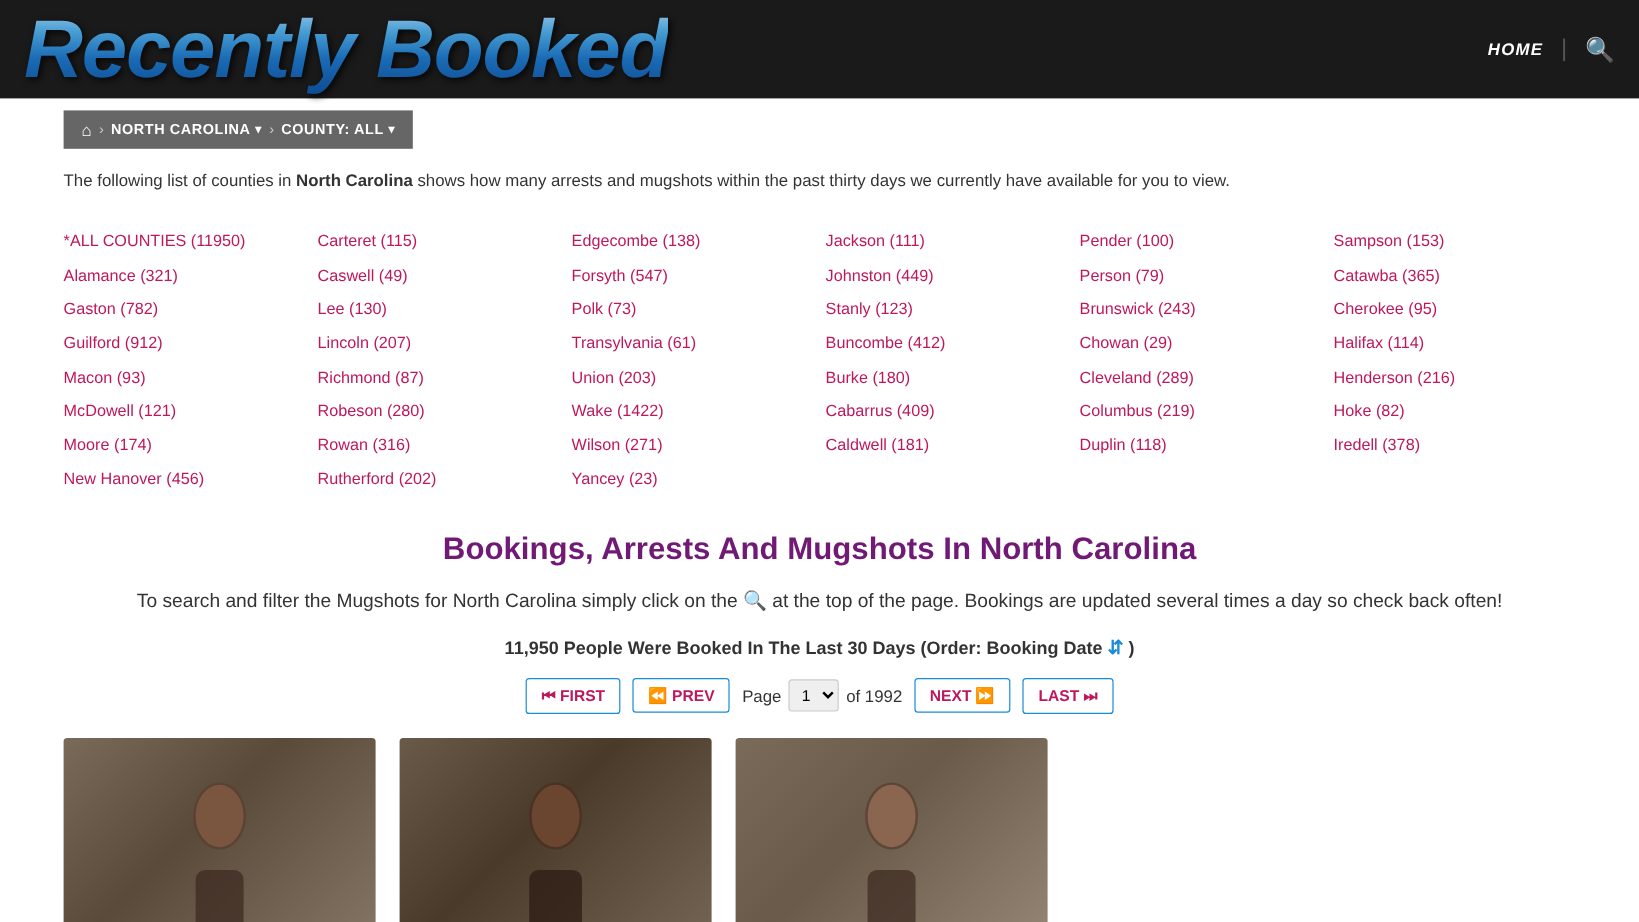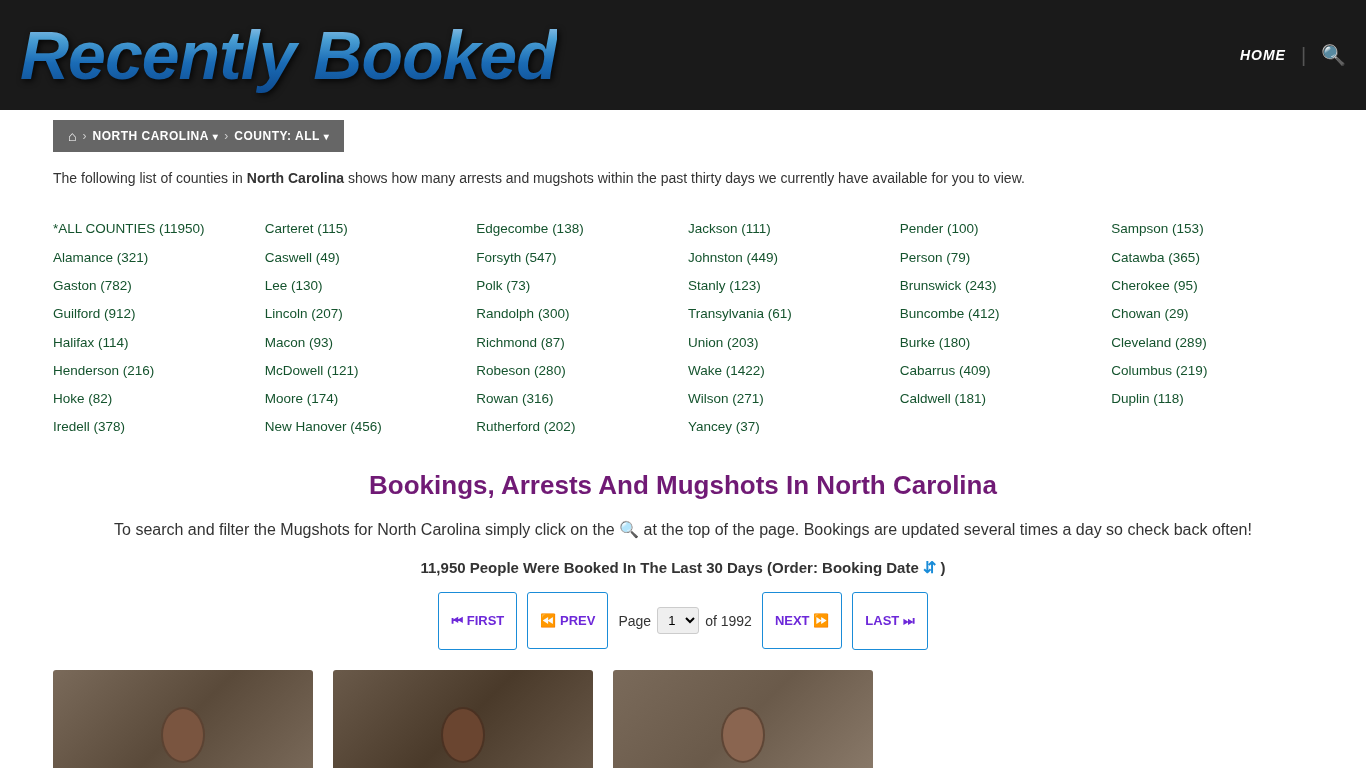--- a/index.html
+++ b/index.html
@@ -5,21 +5,21 @@
     * { margin: 0; padding: 0; box-sizing: border-box; }
     body { font-family: Arial, sans-serif; background: #fff; color: #333; font-size: 14px; }
 
     
     #header {
       background: #1a1a1a;
       padding: 10px 20px;
       display: flex;
       align-items: center;
       justify-content: space-between;
-      height: 110px;
+      height: 82px;
     }
     #logo-text {
       font-size: 68px;
       font-weight: 900;
       font-style: italic;
       font-family: Impact, Arial Black, sans-serif;
       background: linear-gradient(180deg, #b8d4f0 0%, #4a9fd4 30%, #1a6bb5 60%, #0d4a8f 100%);
       -webkit-background-clip: text;
       -webkit-text-fill-color: transparent;
       background-clip: text;
@@ -96,21 +96,21 @@
     #intro-text strong { font-weight: bold; }
 
     
     #county-grid {
       display: grid;
       grid-template-columns: repeat(6, 1fr);
       gap: 4px 10px;
       margin-bottom: 30px;
     }
     .county-link {
-      color: #14532d;
+      color: #be185d;
       text-decoration: none;
       font-size: 13.5px;
       cursor: pointer;
       line-height: 1.8;
     }
 
     
     #section-heading {
       text-align: center;
       font-size: 26px;
@@ -143,22 +143,22 @@
     #pagination {
       display: flex;
       align-items: center;
       justify-content: center;
       gap: 10px;
       margin-bottom: 20px;
     }
     .page-btn {
       background: #fff;
       border: 1px solid #1a8cd8;
-      color: #6d28d9;
-      padding: 20px 12px;
+      color: #be185d;
+      padding: 6px 12px;
       font-size: 13px;
       cursor: pointer;
       border-radius: 3px;
       font-weight: bold;
     }
     #page-of {
       font-size: 14px;
       color: #333;
       display: flex;
       align-items: center;
@@ -237,21 +237,20 @@
       <a class="county-link">Person (79)</a>
       <a class="county-link">Catawba (365)</a>
       <a class="county-link">Gaston (782)</a>
       <a class="county-link">Lee (130)</a>
       <a class="county-link">Polk (73)</a>
       <a class="county-link">Stanly (123)</a>
       <a class="county-link">Brunswick (243)</a>
       <a class="county-link">Cherokee (95)</a>
       <a class="county-link">Guilford (912)</a>
       <a class="county-link">Lincoln (207)</a>
-      <a class="county-link">Randolph (300)</a>
       <a class="county-link">Transylvania (61)</a>
       <a class="county-link">Buncombe (412)</a>
       <a class="county-link">Chowan (29)</a>
       <a class="county-link">Halifax (114)</a>
       <a class="county-link">Macon (93)</a>
       <a class="county-link">Richmond (87)</a>
       <a class="county-link">Union (203)</a>
       <a class="county-link">Burke (180)</a>
       <a class="county-link">Cleveland (289)</a>
       <a class="county-link">Henderson (216)</a>
@@ -262,21 +261,21 @@
       <a class="county-link">Columbus (219)</a>
       <a class="county-link">Hoke (82)</a>
       <a class="county-link">Moore (174)</a>
       <a class="county-link">Rowan (316)</a>
       <a class="county-link">Wilson (271)</a>
       <a class="county-link">Caldwell (181)</a>
       <a class="county-link">Duplin (118)</a>
       <a class="county-link">Iredell (378)</a>
       <a class="county-link">New Hanover (456)</a>
       <a class="county-link">Rutherford (202)</a>
-      <a class="county-link">Yancey (37)</a>
+      <a class="county-link">Yancey (23)</a>
     </div>
 
   <h2 id="section-heading">Bookings, Arrests And Mugshots In North Carolina</h2>
 
   <p id="section-desc">
     <span>To search and filter the Mugshots for North Carolina simply click on the</span>
     <span> 🔍 </span>
     <span>at the top of the page. Bookings are updated several times a day so check back often!</span>
   </p>
 

